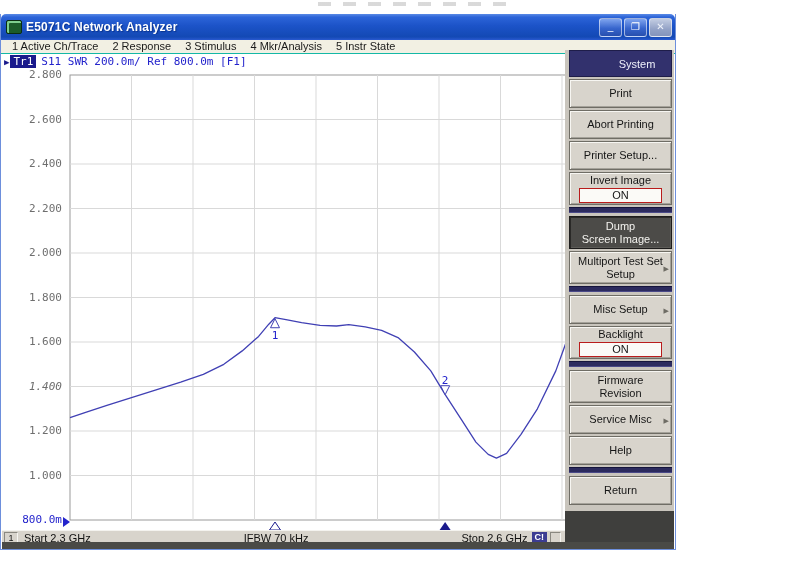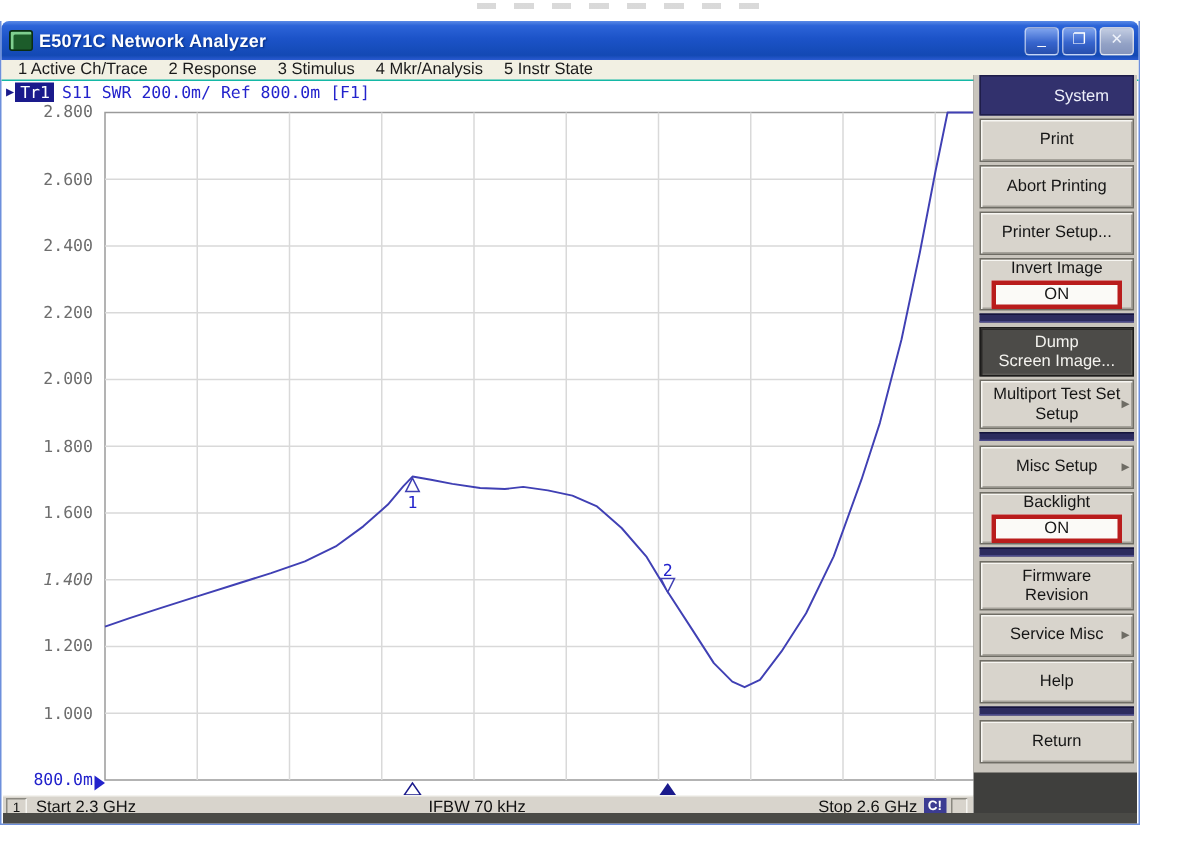--- a/index.html
+++ b/index.html
@@ -2,21 +2,21 @@
 <html><head>
 <meta charset="utf-8">
 <style>
   html,body{margin:0;padding:0;background:#fff;}
   #page{position:relative;width:800px;height:567px;background:#fff;overflow:hidden;
         font-family:"Liberation Sans",sans-serif;-webkit-font-smoothing:none;}
   
   #artifact{position:absolute;top:2px;left:318px;width:200px;height:4px;opacity:.7;
     background:repeating-linear-gradient(90deg,#c9c9c9 0 13px,transparent 13px 25px);}
   
-  #window{position:absolute;left:0;top:14px;width:760px;height:536px;box-sizing:border-box;
+  #window{position:absolute;left:0;top:14px;width:676px;height:536px;box-sizing:border-box;
           border:1px solid #6d8fdc;border-top:none;background:#fff;}
   #titlebar{position:absolute;top:0;left:0;right:0;height:26px;
     background:linear-gradient(180deg,#5a8ae6 0%,#2c64d8 12%,#1c53c8 45%,#1349b4 88%,#2a5ad0 100%);
     border-radius:5px 5px 0 0;display:flex;align-items:center;padding:0 3px;box-sizing:border-box;}
   #app-icon{width:14px;height:12px;margin:0 4px 0 2px;background:#1c5c2a;border:1px solid #0a2d12;
     box-shadow:inset 2px 2px 0 #7fce8f;border-radius:2px;}
   #win-title{color:#fff;font-size:12px;font-weight:bold;letter-spacing:.2px;
     text-shadow:1px 1px 1px #0a338c;flex:1;white-space:nowrap;overflow:hidden;}
   .tb-btn{width:21px;height:17px;margin-left:2px;border-radius:3px;border:1px solid rgba(255,255,255,.55);
     background:linear-gradient(180deg,#7fa4ee 0%,#3765cd 55%,#274fae 100%);
@@ -58,21 +58,21 @@
   #sidebar-list{background:#c9c5bd;padding:0 2px 4px 4px;}
   .sk-header{height:25px;margin-bottom:2px;background:#32316d;border:1px solid #1e1d49;
     color:#eef0fa;font-size:11px;display:flex;align-items:center;justify-content:center;padding-left:33px;}
   .sk-btn{position:relative;min-height:27px;margin-bottom:2px;background:#d8d4cc;
     border:1px solid #6f6d65;box-shadow:inset 1px 1px 0 #f7f6f2,inset -1px -1px 0 #a5a29a;
     color:#161616;font-size:11px;line-height:13px;display:flex;flex-direction:column;
     align-items:center;justify-content:center;text-align:center;cursor:default;}
   .sk-btn.two{min-height:31px;}
   .sk-btn.pressed{background:#4c4b48;color:#f4f3ef;border-color:#1d1c1b;
     box-shadow:inset 1px 1px 0 #2a2927,inset -1px -1px 0 #5c5b57;}
-  .sk-on{width:80%;background:#fbfaf7;border:3px solid #b91c1c;font-size:11px;line-height:13px;
+  .sk-on{width:80%;background:#fbfaf7;border:1px solid #b91c1c;font-size:11px;line-height:13px;
     margin-top:1px;}
   .sk-arrow{position:absolute;right:2px;top:50%;transform:translateY(-50%);
     font-size:7px;color:#6e6c64;}
   .sk-sep{height:4px;margin:1px 0 3px 0;background:#2c2b5e;border-top:1px solid #15143c;
     border-bottom:1px solid #4a4988;}
   #bottomstrip{position:absolute;left:1px;right:1px;bottom:0;height:7px;background:#4a4a46;}
   .mktxt{font-family:"DejaVu Sans Mono",monospace;font-size:11px;fill:#2323cc;}
 </style>
 </head>
 <body>

